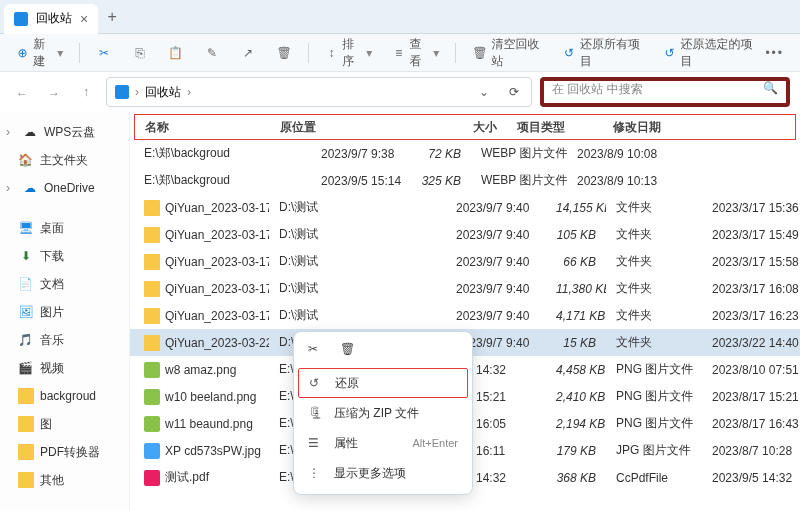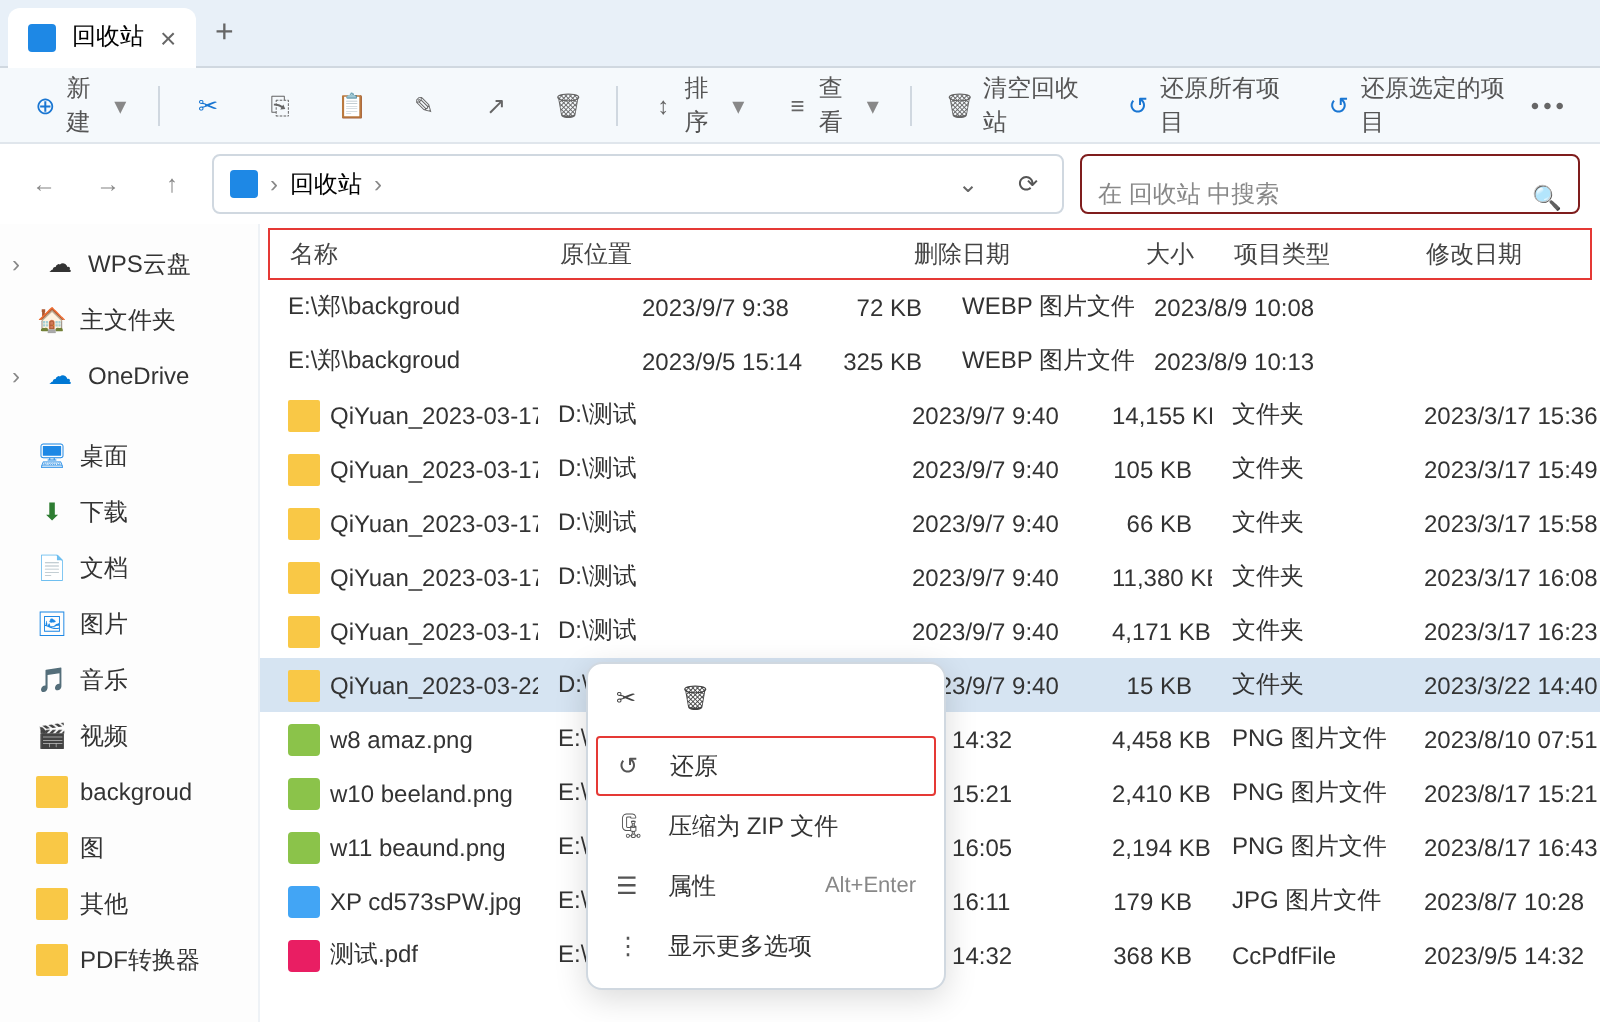--- a/index.html
+++ b/index.html
@@ -12,52 +12,52 @@
 .toolbar { height: 38px; background: #f5f9fc; display: flex; align-items: center; padding: 0 8px; gap: 4px; border-bottom: 1px solid #e0e6ec; }
 .tb-btn { height: 28px; padding: 0 8px; display: flex; align-items: center; gap: 4px; color: #555; border-radius: 4px; }
 .tb-sep { width: 1px; height: 20px; background: #d0d8e0; margin: 0 4px; }
 .tb-icon { width: 16px; height: 16px; display: inline-flex; align-items: center; justify-content: center; color: #1976d2; }
 .tb-icon.gray { color: #666; }
 .addr-row { height: 40px; display: flex; align-items: center; padding: 0 10px; gap: 8px; background: #fff; }
 .nav-btn { width: 24px; height: 24px; display: flex; align-items: center; justify-content: center; color: #888; }
 .addr-bar { flex: 1; height: 30px; border: 1px solid #d0d8e0; border-radius: 4px; display: flex; align-items: center; padding: 0 8px; gap: 6px; }
 .addr-bar .chev { color: #888; }
 .refresh { width: 20px; color: #666; margin-left: auto; }
-.search-bar { width: 250px; height: 30px; border: 1px solid #7f1d1d; border-radius: 4px; display: flex; align-items: flex-end; padding: 0 8px; color: #888; }
+.search-bar { width: 250px; height: 30px; border: 4px solid #7f1d1d; border-radius: 4px; display: flex; align-items: flex-start; padding: 0 8px; color: #888; }
 .search-bar .mag { margin-left: auto; }
 .main { display: flex; height: calc(511px - 34px - 38px - 40px); }
 .sidebar { width: 130px; background: #fdfdfd; border-right: 1px solid #eef2f6; padding-top: 6px; }
 .sb-item { height: 28px; display: flex; align-items: center; padding-left: 18px; gap: 6px; color: #333; }
 .sb-item.top { padding-left: 6px; }
 .sb-exp { color: #888; width: 10px; }
 .sb-icon { width: 16px; height: 16px; display: inline-flex; align-items: center; justify-content: center; }
 .sb-gap { height: 12px; }
 .content { flex: 1; display: flex; flex-direction: column; position: relative; }
-.col-head { height: 26px; display: flex; align-items: center; border: 1px solid #e53935; margin: 2px 4px 0 4px; color: #444; }
+.col-head { height: 26px; display: flex; align-items: center; border: 1px solid #e53935; margin: 2px 4px 0 4px; color: #444; font-weight: bold; }
 .col { padding-left: 10px; }
 .c-name { width: 135px; }
 .c-loc { width: 177px; }
 .c-del { width: 100px; }
 .c-size { width: 60px; text-align: right; padding-right: 10px; padding-left: 0; }
 .c-type { width: 96px; }
 .c-mod { flex: 1; }
 .rows { overflow: hidden; }
 .row { height: 27px; display: flex; align-items: center; padding-left: 4px; color: #333; }
 .row.sel { background: #d6e4f2; }
 .row .cell { padding-left: 10px; white-space: nowrap; overflow: hidden; }
 .r-name { width: 135px; display: flex; align-items: center; gap: 5px; }
 .r-icon { width: 16px; height: 16px; flex-shrink: 0; }
 .folder-ic { background: #f9c846; border-radius: 1px; }
 .file-ic { background: #8bc34a; border-radius: 2px; }
 .webp-ic { background: #8bc34a; border-radius: 50%; }
 .pdf-ic { background: #e91e63; border-radius: 2px; }
 .jpg-ic { background: #42a5f5; border-radius: 2px; }
 .r-loc { width: 177px; }
 .r-del { width: 100px; }
-.r-size { width: 60px; text-align: right; padding-right: 10px; }
+.r-size { width: 60px; text-align: right; padding-right: 10px; font-style: italic; }
 .r-type { width: 96px; }
 .r-mod { flex: 1; }
 .ctx-menu { position: absolute; left: 163px; top: 219px; width: 180px; background: #fff; border: 1px solid #d0d8e0; border-radius: 8px; box-shadow: 0 4px 16px rgba(0,0,0,0.15); padding: 6px 0; }
 .ctx-top { display: flex; gap: 14px; padding: 4px 14px 8px 14px; }
 .ctx-top .ci { width: 18px; height: 18px; color: #444; }
 .ctx-item { height: 30px; display: flex; align-items: center; padding: 0 14px; gap: 10px; color: #333; }
 .ctx-item.hl { border: 1px solid #e53935; margin: 0 4px; border-radius: 2px; padding: 0 10px; }
 .ctx-item .ci { width: 16px; color: #555; }
 .ctx-item .sc { margin-left: auto; color: #888; font-size: 11px; }
 .more-dots { margin-left: auto; color: #666; letter-spacing: 2px; padding-right: 8px; }
@@ -188,33 +188,32 @@
     <div class="sb-item">
         <span class="sb-icon folder-ic"></span>
         <span>backgroud</span>
       </div>
     <div class="sb-item">
         <span class="sb-icon folder-ic"></span>
         <span>图</span>
       </div>
     <div class="sb-item">
         <span class="sb-icon folder-ic"></span>
+        <span>PDF转换器</span>
+      </div>
+    <div class="sb-item">
+        <span class="sb-icon folder-ic"></span>
         <span>其他</span>
-      </div>
-    <div class="sb-item">
-        <span class="sb-icon folder-ic"></span>
-        <span>PDF转换器</span>
       </div>
   </div>
 
   <div class="content">
     <div class="col-head">
       <div class="col c-name">名称</div>
       <div class="col c-loc">原位置</div>
-      <div class="col c-del">删除日期</div>
       <div class="col c-size">大小</div>
       <div class="col c-type">项目类型</div>
       <div class="col c-mod">修改日期</div>
     </div>
     <div class="rows" id="rows">
         <div class="row">
           <div class="cell r-loc">E:\郑\backgroud</div>
           <div class="cell r-del">2023/9/7 9:38</div>
           <div class="cell r-size">72 KB</div>
           <div class="cell r-type">WEBP 图片文件</div>

